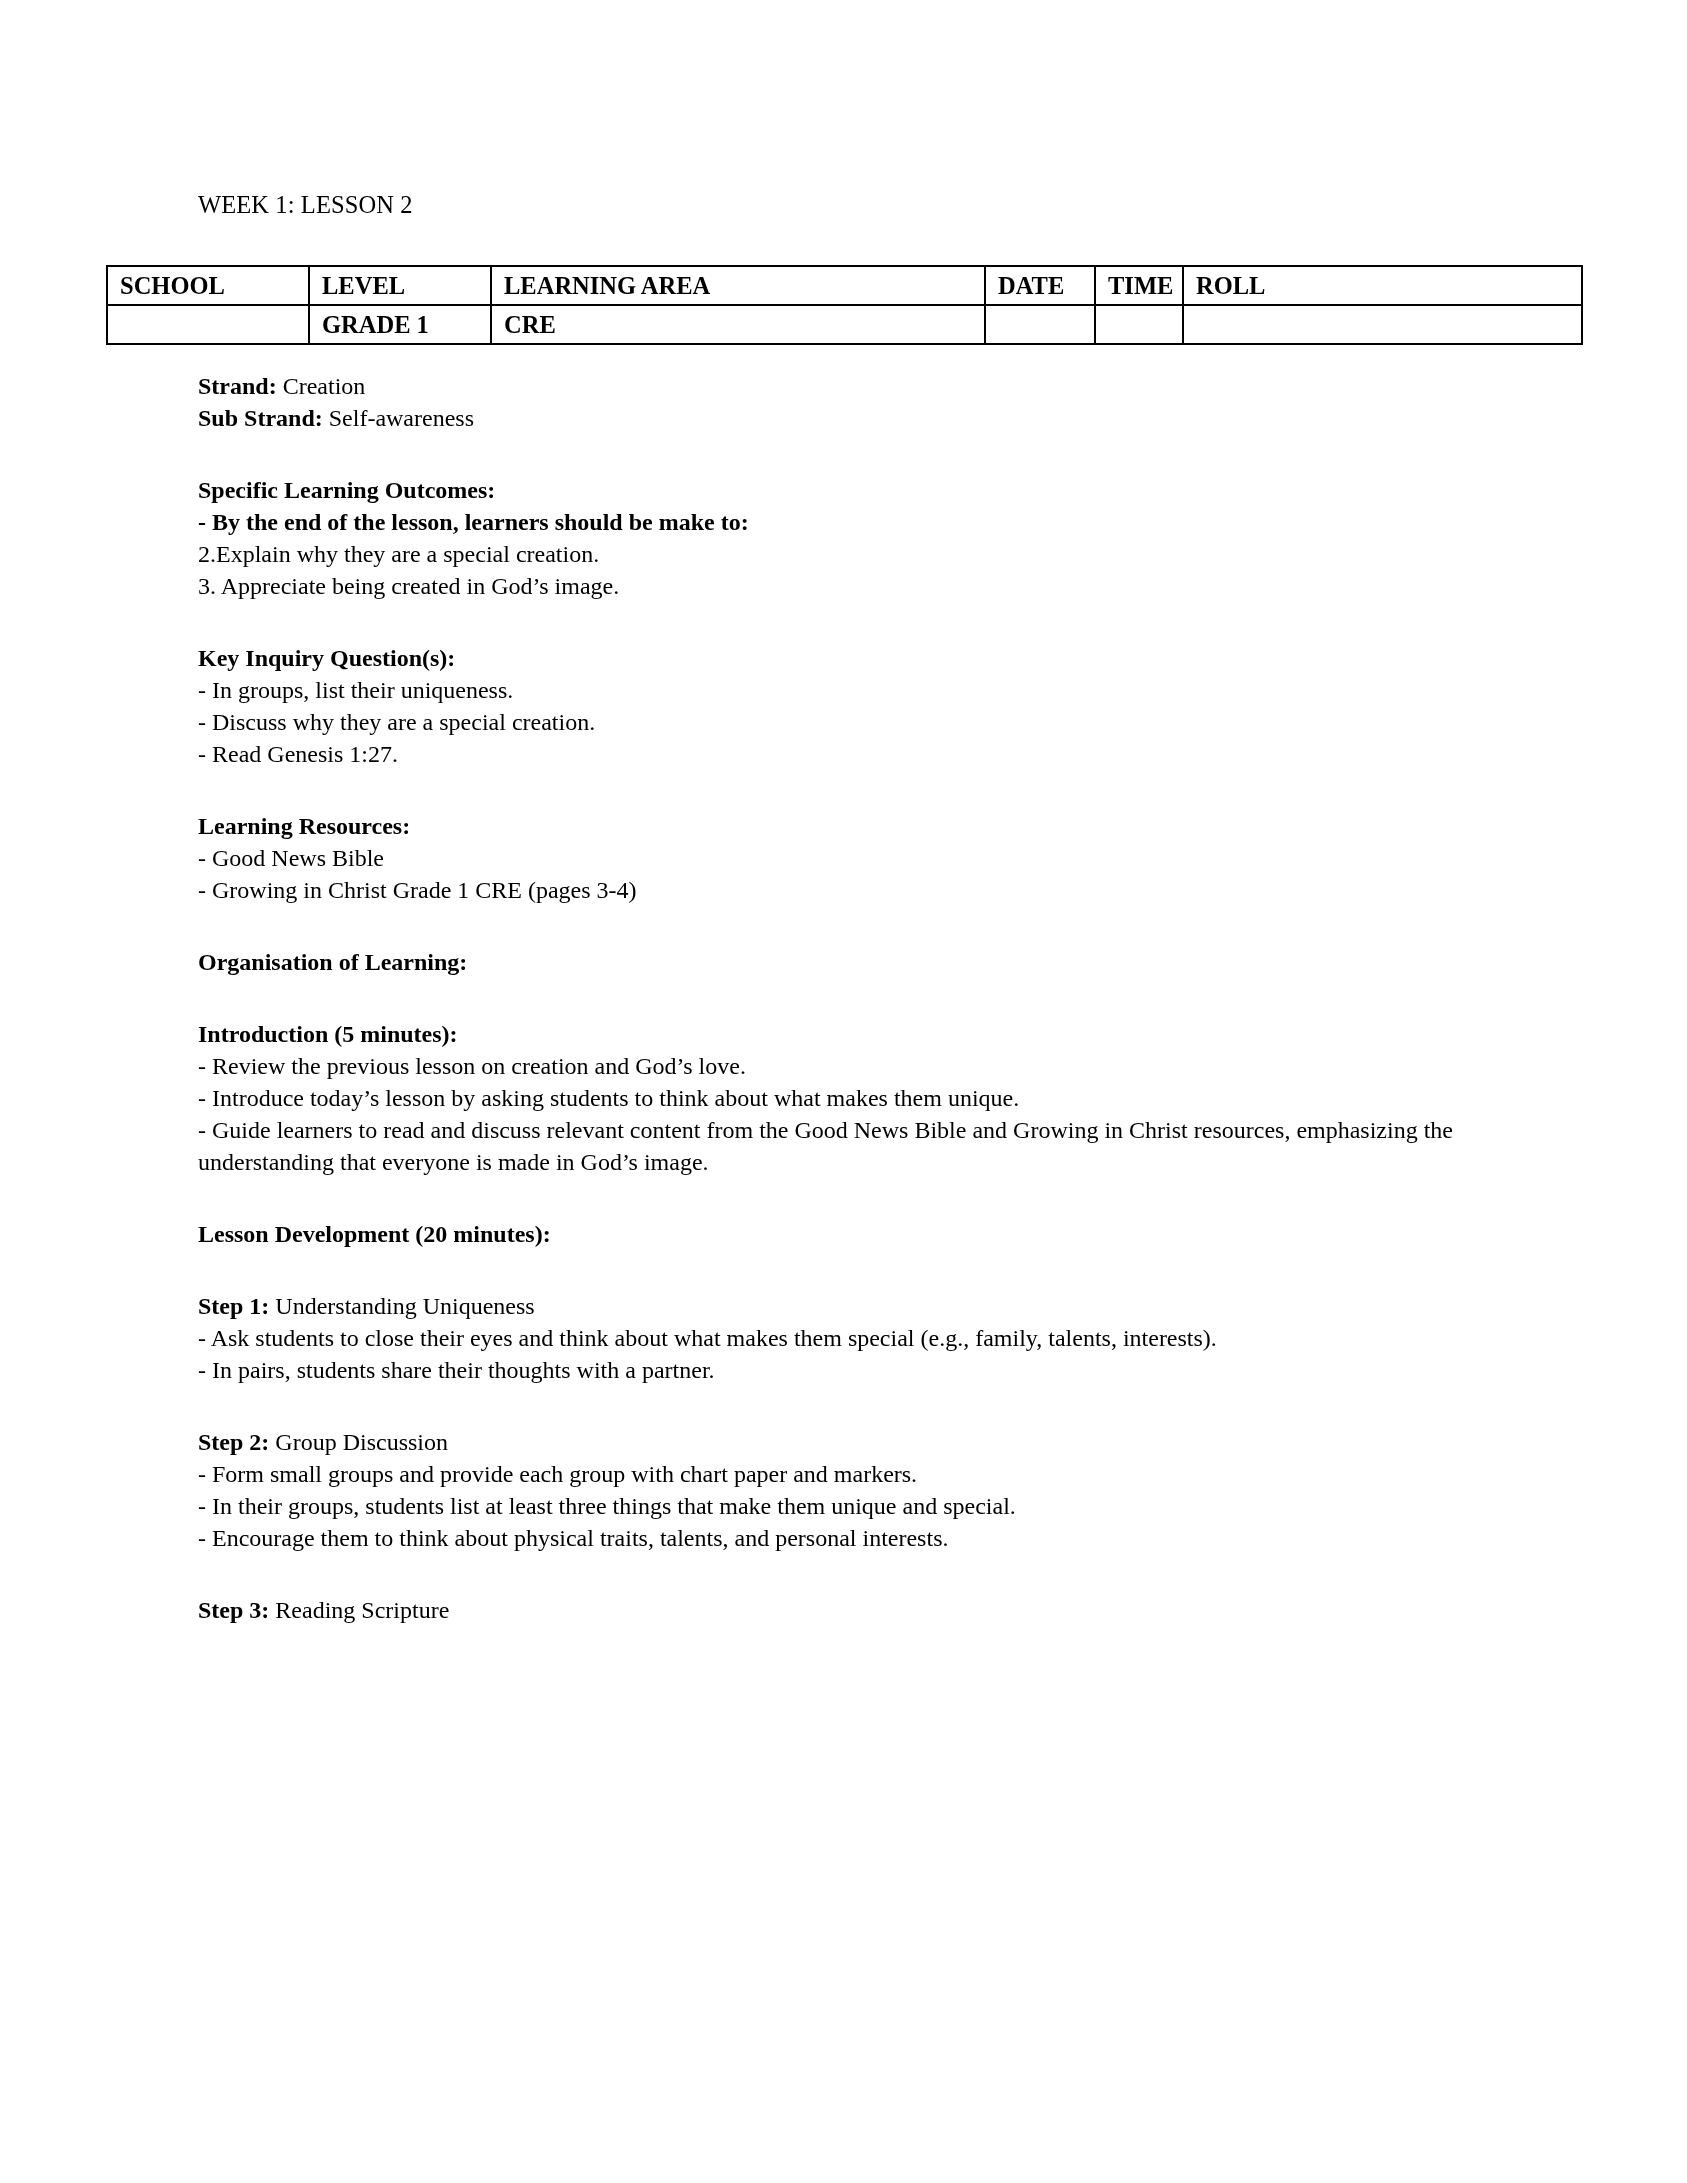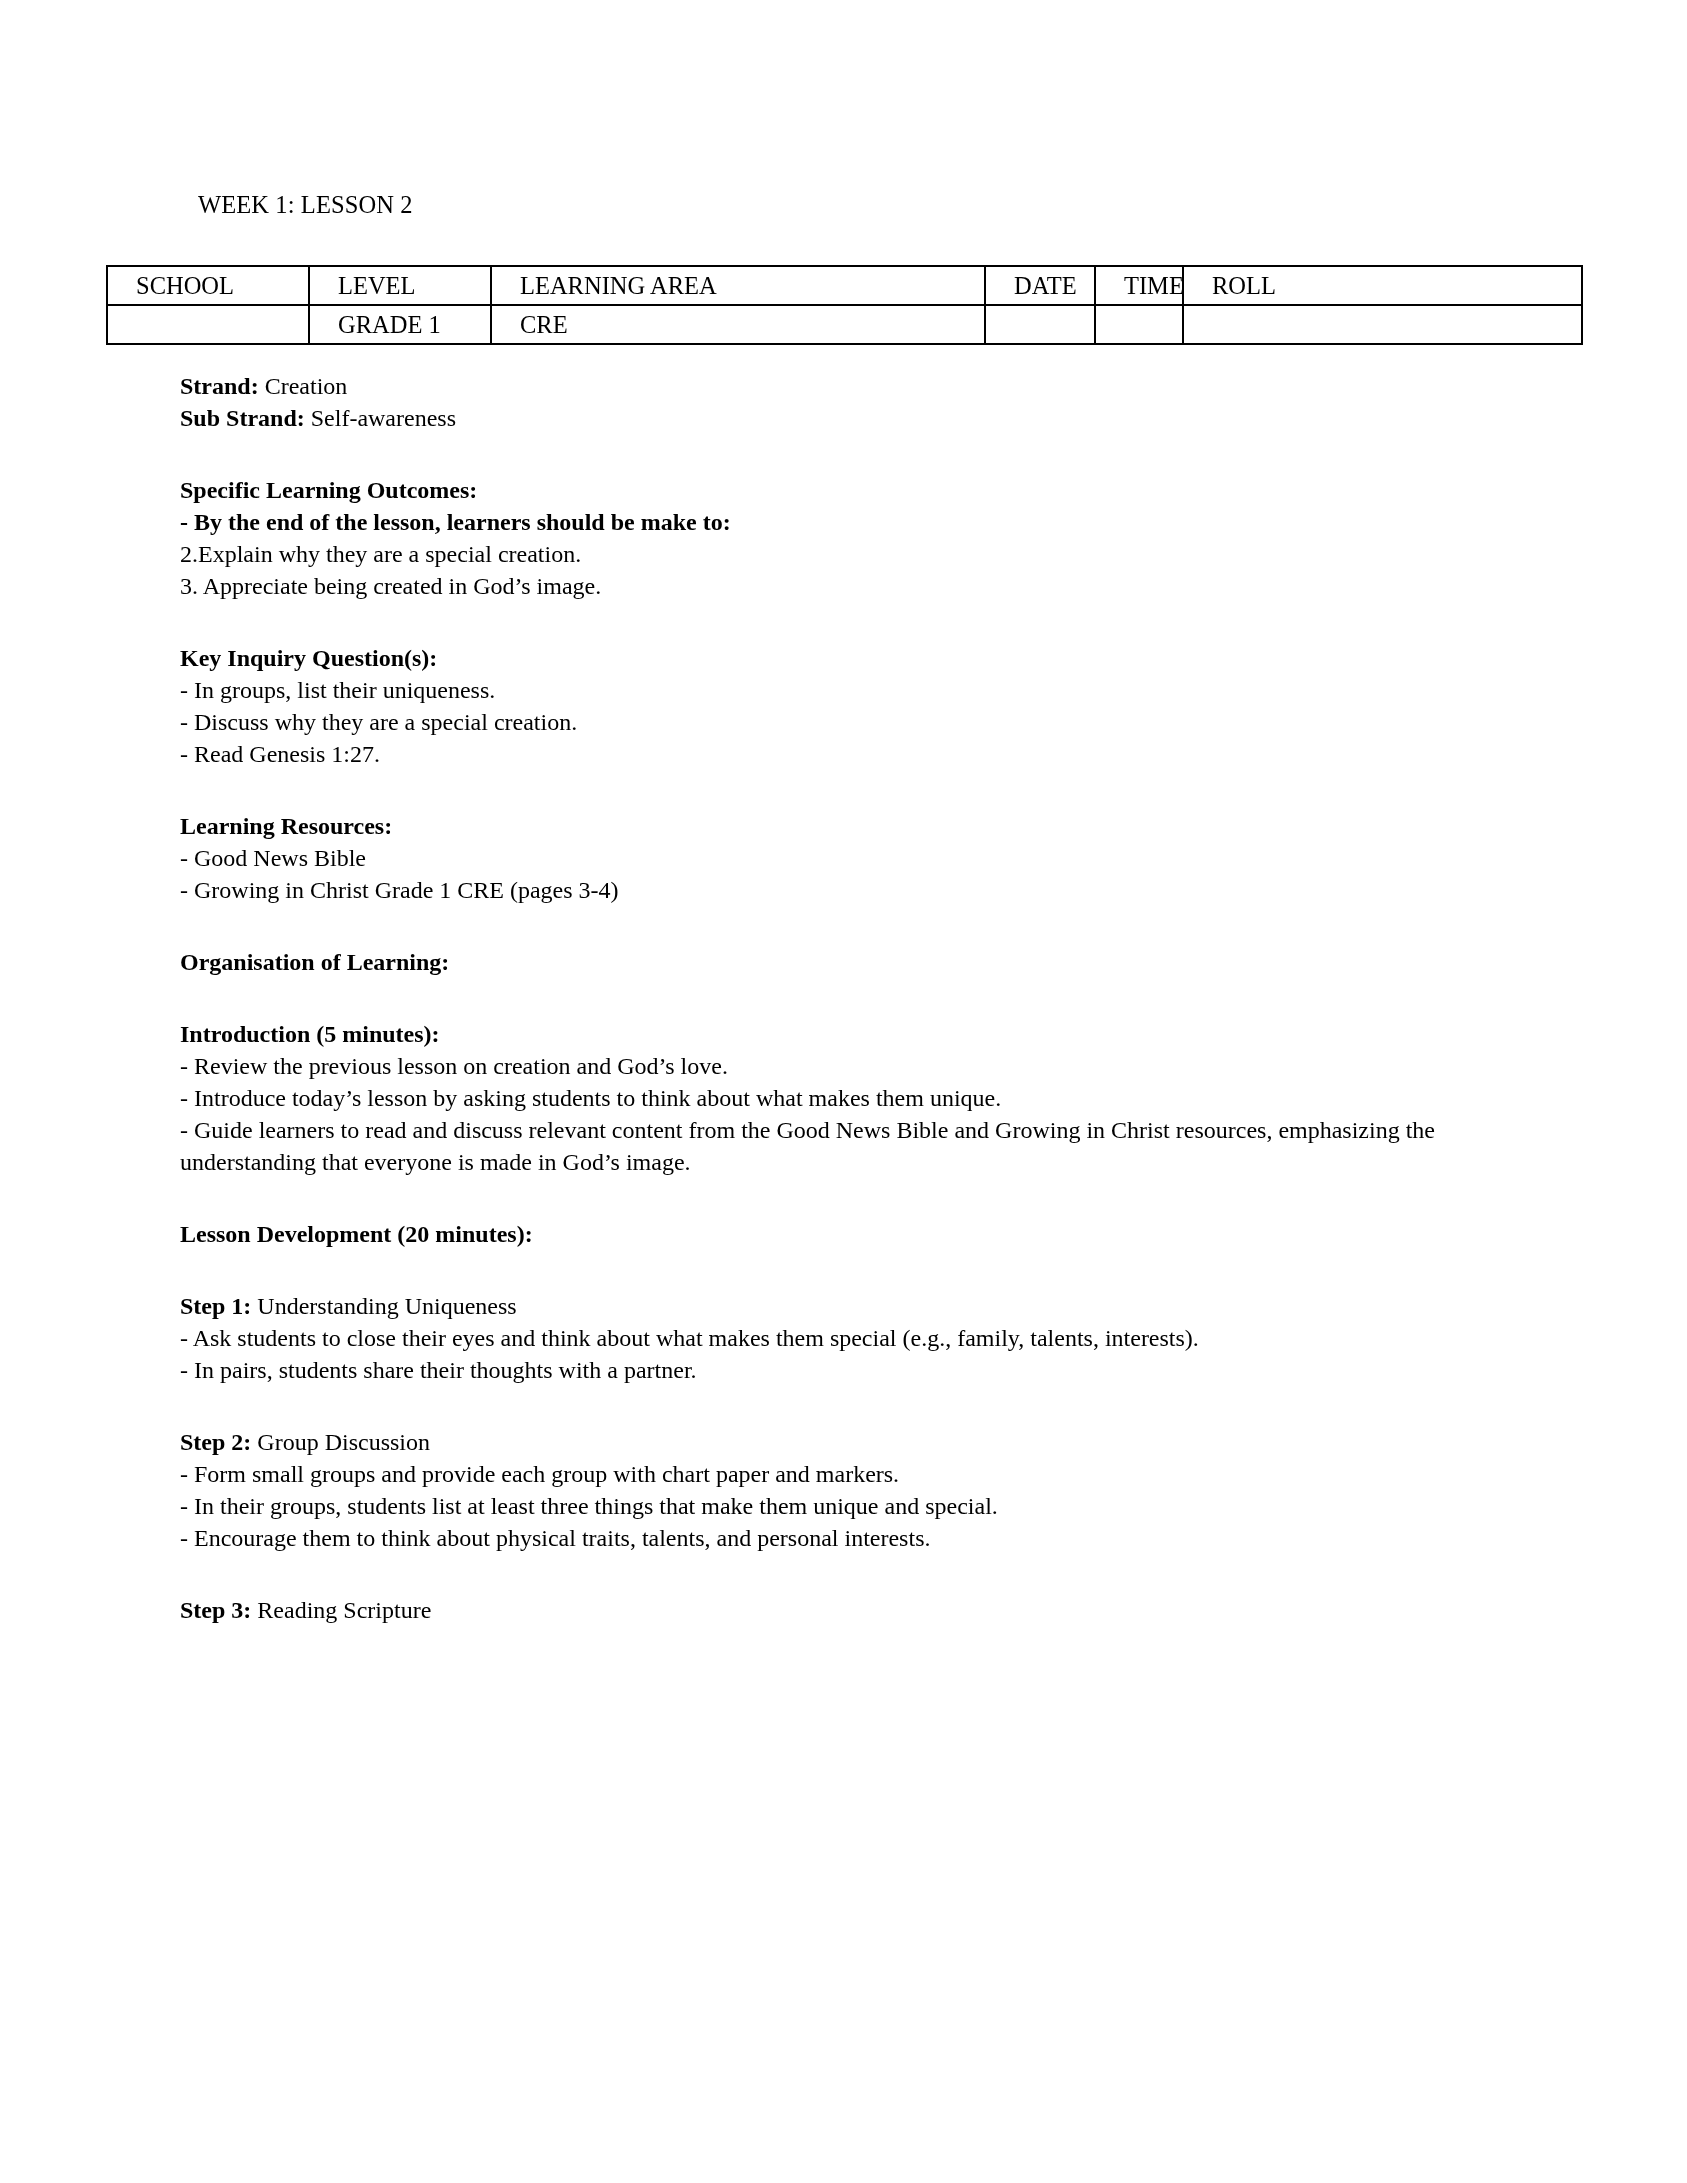--- a/index.html
+++ b/index.html
@@ -42,43 +42,43 @@
     position: absolute;
     left: 106px;
     top: 265px;
     width: 1475px;
     border-collapse: collapse;
     table-layout: fixed;
   }
   .info-table td {
     border: 2px solid #000000;
     height: 39px;
-    padding: 0 0 0 28px;
+    padding: 0 0 0 12px;
     font-size: 24.5px;
-    font-weight: normal;
+    font-weight: bold;
     vertical-align: middle;
     line-height: 1.05;
     box-sizing: border-box;
     overflow: hidden;
     white-space: nowrap;
     margin-left: 45px;
   }
   .col-school  { width: 202px; }
   .col-level   { width: 182px; }
   .col-area    { width: 494px; }
   .col-date    { width: 110px; }
   .col-time    { width: 88px; }
   .col-roll    { width: 399px; }
 
   .cell-indent { padding-left: 26.5px; }
 
   
   .body-block {
     position: absolute;
-    left: 180px;
+    left: 198px;
     top: 370px;
     width: 1277px;
   }
 
   .line {
     font-size: 24px;
     line-height: 32px;
     margin: 0;
     color: #000000;
   }

